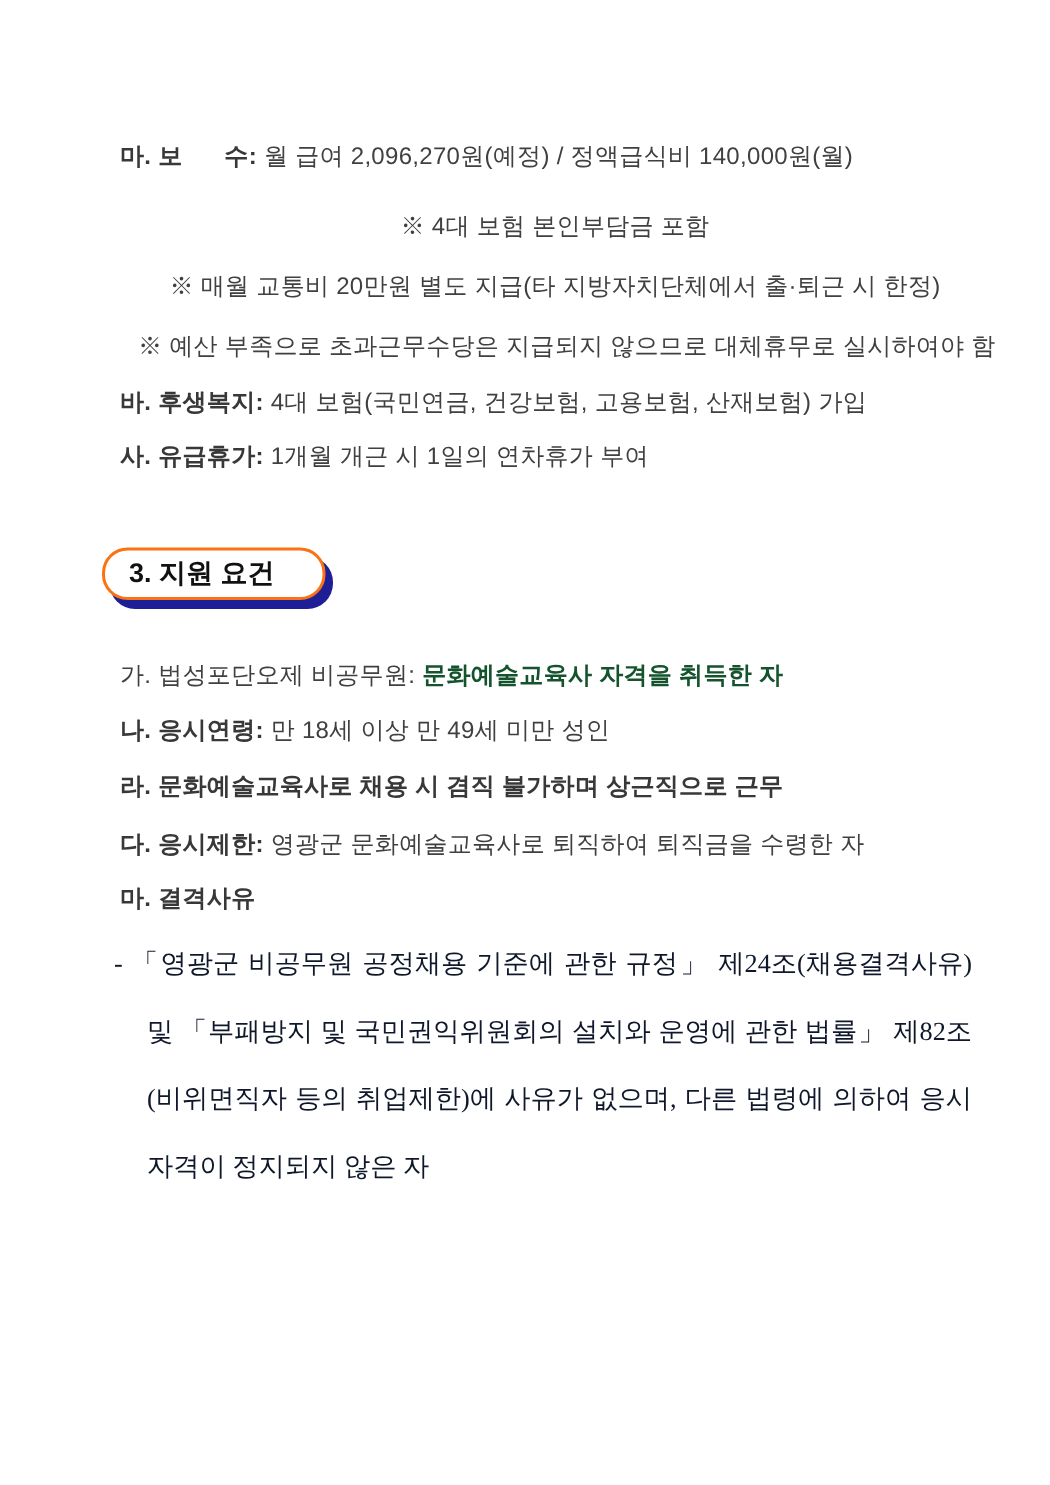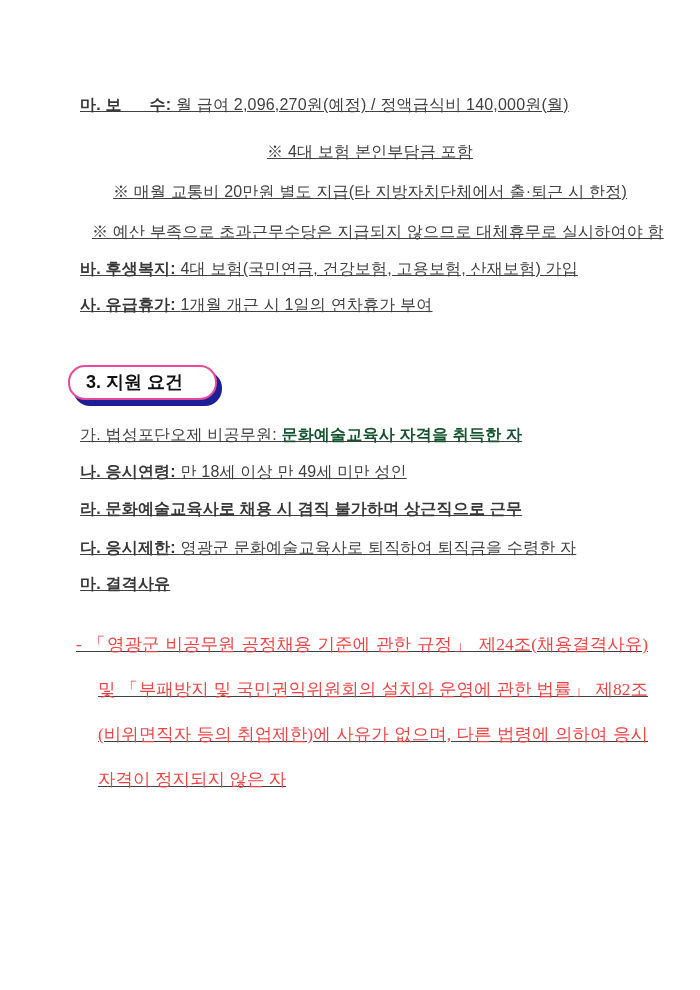--- a/index.html
+++ b/index.html
@@ -5,21 +5,20 @@
   * { margin: 0; padding: 0; box-sizing: border-box; }
   html, body { background: #ffffff; }
   .page {
     position: relative;
     width: 700px;
     height: 990px;
     background: #ffffff;
     overflow: hidden;
     font-family: "Liberation Sans", sans-serif;
     color: #404040;
-    text-decoration: underline;
   }
   .content { padding: 95px 52px 0 80px; }
 
   .row {
     font-size: 16px;
     line-height: 20px;
     white-space: pre;           
     letter-spacing: 0.2px;
   }
   .lab-b { font-weight: bold; color: #383838; }
@@ -28,43 +27,43 @@
   .note { padding-left: 12px; text-align: center; }
   .bold-row { font-weight: bold; color: #383838; }
 
   
   .m27 { margin-bottom: 27px; }
   .m20 { margin-bottom: 20px; }
   .m19 { margin-bottom: 19px; }
   .m18 { margin-bottom: 18px; }
   .m17 { margin-bottom: 17px; }
   .m16 { margin-bottom: 16px; }
-  .m12 { margin-bottom: 28px; }
+  .m12 { margin-bottom: 10px; }
 
   
   .sec-header {
     display: inline-block;
-    margin: 50px 0 25px -12px;
+    margin: 50px 0 41px -12px;
     background: #ffffff;
-    border: 2px solid #ec4899;
+    border: 2px solid #f97316;
     border-radius: 17px;
     padding: 5px 32px 6px 16px;
     font-size: 18px;
     font-weight: bold;
     line-height: 20px;
     color: #111111;
     box-shadow: 5px 6px 0 0 #1e1e96;
   }
 
   
   .law {
     font-family: "Liberation Serif", serif;
     font-size: 17.5px;
     line-height: 45px;
-    color: #ef4444;
+    color: #0f172a;
     text-align: justify;
     padding-left: 26px;
     text-indent: -22px;
     margin-left: -8px;
     width: 576px;
   }
 </style>
 </head>
 <body>
 

